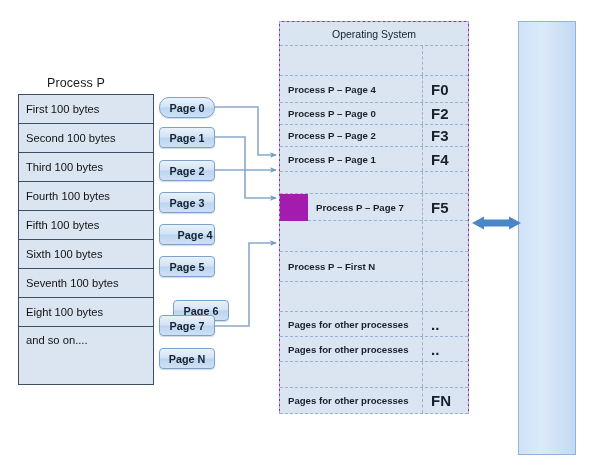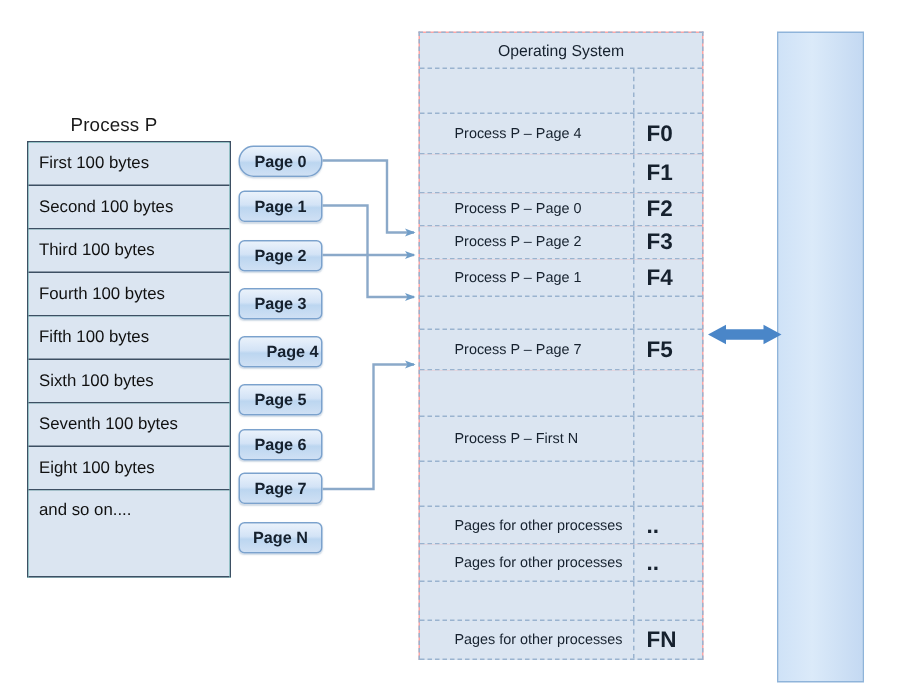--- a/index.html
+++ b/index.html
@@ -33,21 +33,21 @@
   }
 
   
   #process-table {
     position: absolute;
     left: 18px;
     top: 94px;
     width: 136px;
     border: 1px solid #3d4f63;
     border-bottom: none;
-    background: #5eead4;
+    background: #fca5a5;
     box-sizing: border-box;
   }
   .proc-row {
     height: 29px;
     border-bottom: 1px solid #3d4f63;
     box-sizing: border-box;
     display: flex;
     align-items: center;
     padding-left: 7px;
     font-size: 11.2px;
@@ -81,35 +81,35 @@
 
   
   #main-memory {
     position: absolute;
     left: 279px;
     top: 21px;
     width: 190px;
     border: 1px dashed #9ab3cf;
     border-bottom: none;
     box-sizing: border-box;
-    background: #fca5a5;
+    background: #a21caf;
   }
   .mm-row {
     display: flex;
     border-bottom: 1px dashed #9ab3cf;
     box-sizing: border-box;
     background: #dbe5f1;
   }
   .mm-row .mm-label {
     flex: 1 1 auto;
     display: flex;
     align-items: center;
-    padding-left: 23px;
+    padding-left: 8px;
     font-size: 9.6px;
-    font-weight: 400;
+    font-weight: 700;
     color: #16212e;
     box-sizing: border-box;
     white-space: nowrap;
   }
   .mm-row .mm-frame {
     flex: 0 0 46px;
     border-left: 1px dashed #9ab3cf;
     display: flex;
     align-items: center;
     padding-left: 8px;
@@ -166,58 +166,54 @@
     <div class="proc-row">Eight 100 bytes</div>
     <div class="proc-row tall">and so on....</div>
   </div>
 
   <div class="page-box" style="top:97px;border-radius:10px;">Page 0</div>
   <div class="page-box" style="top:127px;">Page 1</div>
   <div class="page-box" style="top:160px;">Page 2</div>
   <div class="page-box" style="top:192px;text-align:right;">Page 3</div>
   <div class="page-box" style="top:224px;padding-left:16px;">Page 4</div>
   <div class="page-box" style="top:256px;">Page 5</div>
-  <div class="page-box" style="top:286px;">Page 6</div>
+  <div class="page-box" style="top:300px;margin-left:14px;">Page 6</div>
   <div class="page-box" style="top:315px;">Page 7</div>
   <div class="page-box" style="top:348px;">Page N</div>
 
   <div id="main-memory">
     <div class="mm-row os" style="height:24px;">
       <div class="mm-label">Operating System</div>
 
     </div>
     <div class="mm-row" style="height:30px;">
       <div class="mm-label"></div>
       <div class="mm-frame"></div>
     </div>
     <div class="mm-row" style="height:27px;">
       <div class="mm-label">Process P – Page 4</div>
       <div class="mm-frame">F0</div>
     </div>
-    <div class="mm-row" style="height:26px;">
-      <div class="mm-label"></div>
-      <div class="mm-frame">F1</div>
-    </div>
     <div class="mm-row" style="height:22px;">
       <div class="mm-label">Process P – Page 0</div>
       <div class="mm-frame">F2</div>
     </div>
     <div class="mm-row" style="height:22px;">
       <div class="mm-label">Process P – Page 2</div>
       <div class="mm-frame">F3</div>
     </div>
     <div class="mm-row" style="height:25px;">
       <div class="mm-label">Process P – Page 1</div>
       <div class="mm-frame">F4</div>
     </div>
     <div class="mm-row" style="height:22px;">
       <div class="mm-label"></div>
       <div class="mm-frame"></div>
     </div>
-    <div class="mm-row" style="height:27px;">
+    <div class="mm-row" style="height:27px;margin-left:28px;">
       <div class="mm-label">Process P – Page 7</div>
       <div class="mm-frame">F5</div>
     </div>
     <div class="mm-row" style="height:31px;">
       <div class="mm-label"></div>
       <div class="mm-frame"></div>
     </div>
     <div class="mm-row" style="height:30px;">
       <div class="mm-label">Process P – First N</div>
       <div class="mm-frame"></div>

